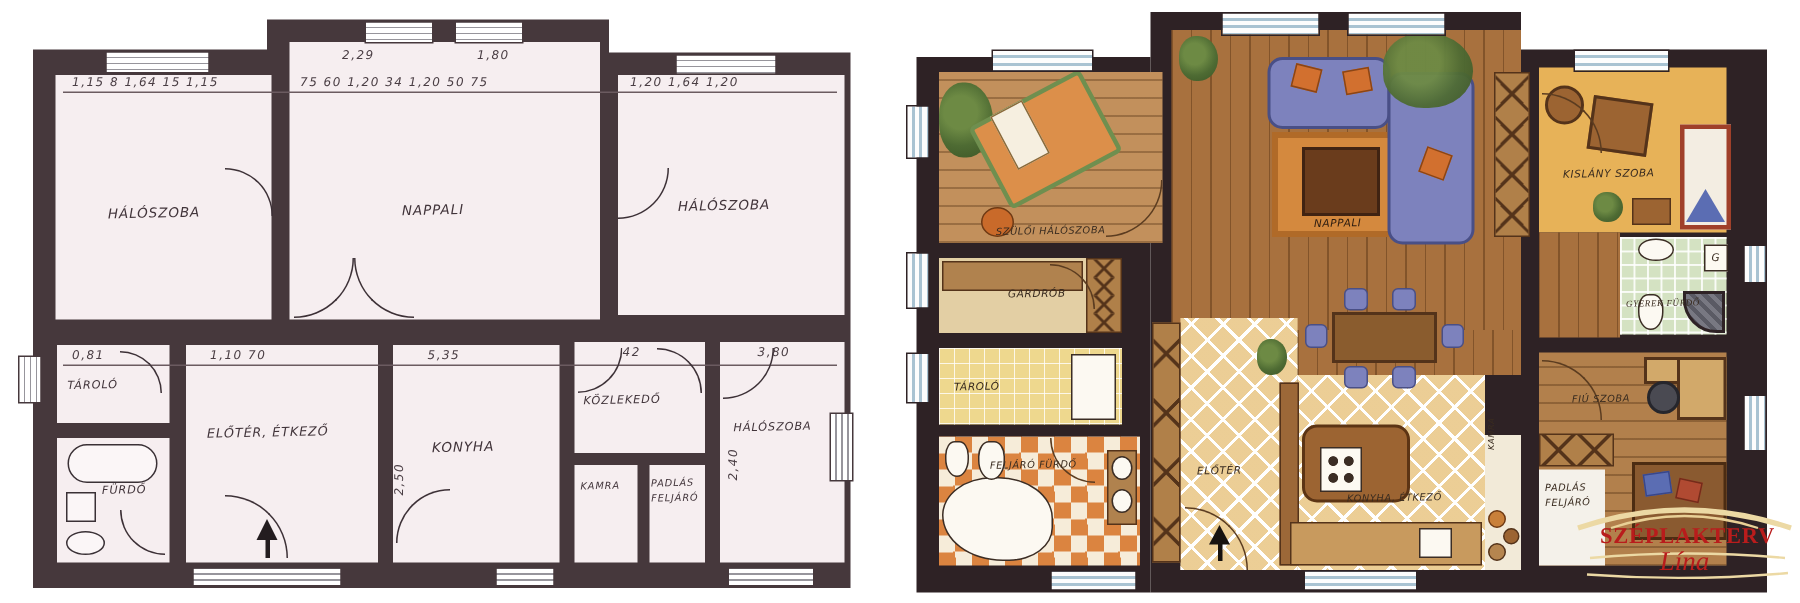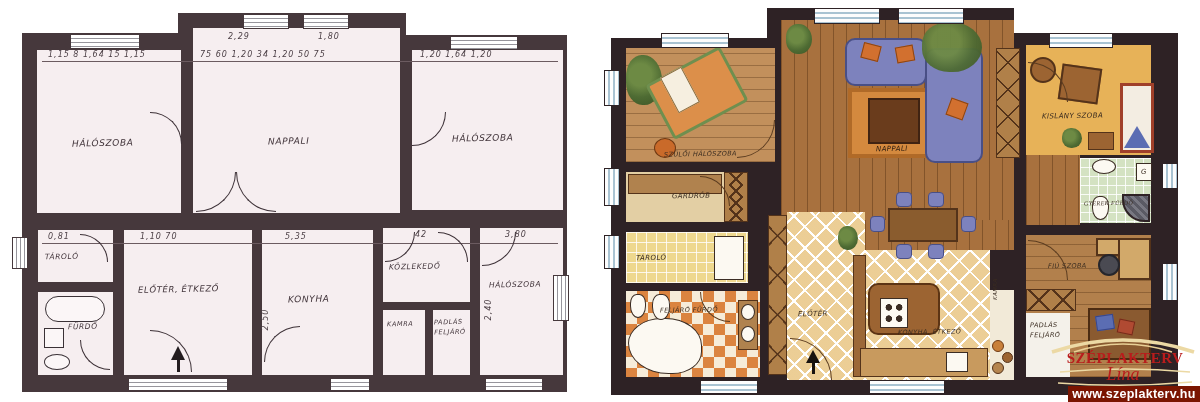--- a/index.html
+++ b/index.html
@@ -253,18 +253,15 @@
       <path d="M26,24 Q75,8 124,24" stroke="#e9d096" stroke-width="1.5" fill="none"></path>
     </svg>
     <div class="abs brandtxt" style="left:1053px;top:350px;width:144px;text-align:center;font-weight:bold;font-size:15px;letter-spacing:.5px;">SZÉPLAKTERV</div>
     <svg class="abs" style="left:1058px;top:366px;" width="134" height="8" viewBox="0 0 134 8">
       <path d="M2,6 Q67,0 132,6" stroke="#ecd9a4" stroke-width="1.6" fill="none"></path>
     </svg>
     <div class="abs brandtxt" style="left:1088px;top:364px;width:70px;text-align:center;font-style:italic;font-size:18px;">Lína</div>
     <svg class="abs" style="left:1056px;top:380px;" width="138" height="8" viewBox="0 0 138 8">
       <path d="M2,3 Q69,8 136,2" stroke="#ecd9a4" stroke-width="1.6" fill="none"></path>
     </svg>
-    <div class="abs urlbar" style="left:1068px;top:386px;width:132px;height:16px;">
-      <span class="urltxt">www.szeplakterv.hu</span>
-    </div>
   </div>
 
 </div>
 
 </body></html>

